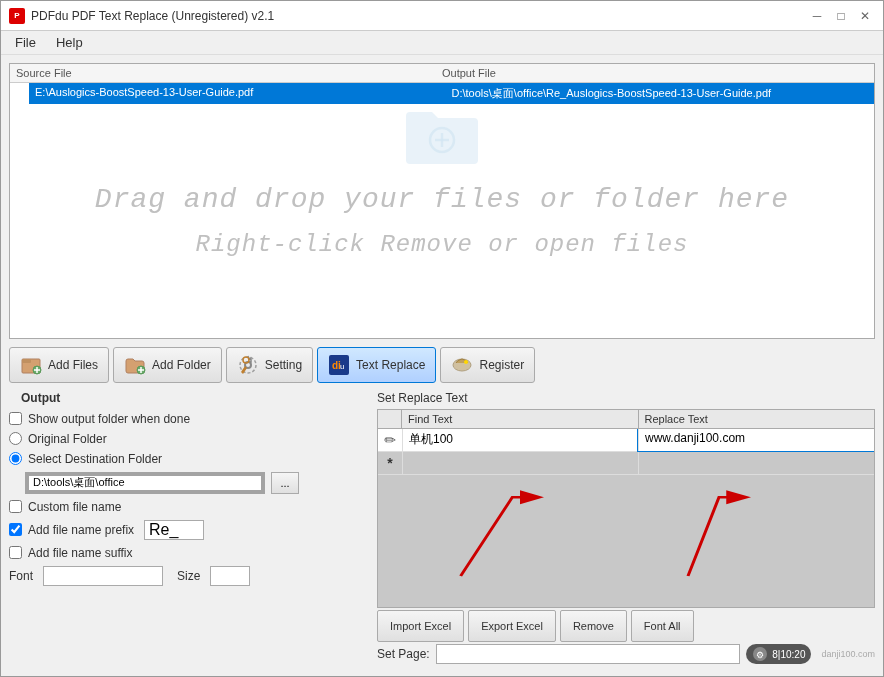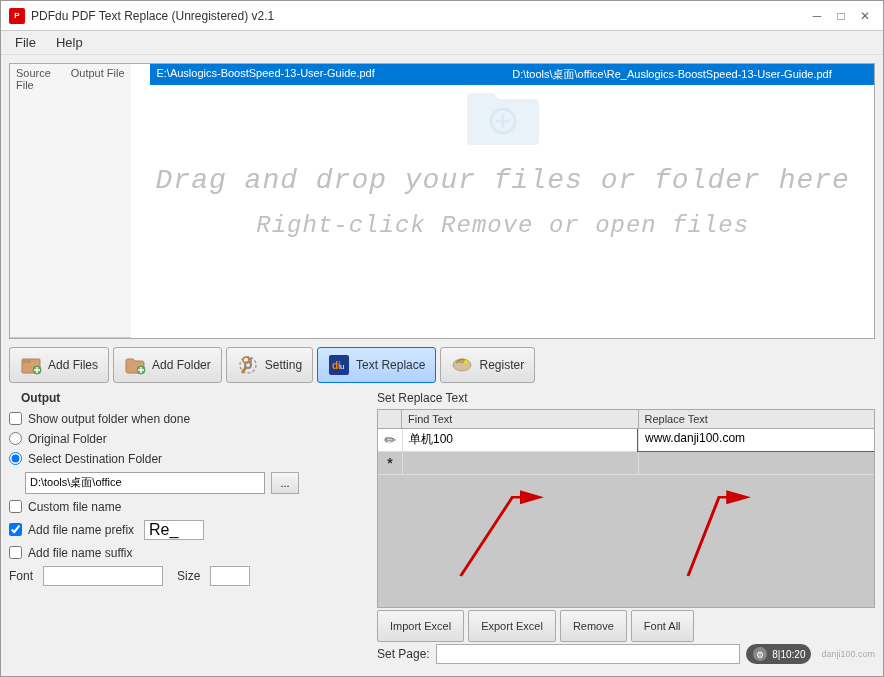--- a/index.html
+++ b/index.html
@@ -96,21 +96,21 @@
       gap: 6px;
       overflow: hidden;
     }
 
     
     .file-list-area {
       border: 1px solid #aaa;
       background: white;
       flex: 1;
       display: flex;
-      flex-direction: row;
+      flex-direction: column;
       overflow: hidden;
     }
     .file-list-header {
       display: flex;
       background: #f5f5f5;
       border-bottom: 1px solid #ccc;
       padding: 3px 6px;
     }
     .file-list-header-cell {
       font-size: 11px;
@@ -240,21 +240,21 @@
       margin: 0;
     }
     .option-label {
       font-size: 12px;
       color: #333;
     }
 
     .path-input {
       width: 240px;
       height: 22px;
-      border: 1px solid #a3a3a3;
+      border: 4px solid #a3a3a3;
       padding: 2px 4px;
       font-size: 11px;
       background: white;
     }
     .browse-btn {
       width: 28px;
       height: 22px;
       background: linear-gradient(to bottom, #f5f5f5, #e0e0e0);
       border: 1px solid #aaa;
       cursor: pointer;

